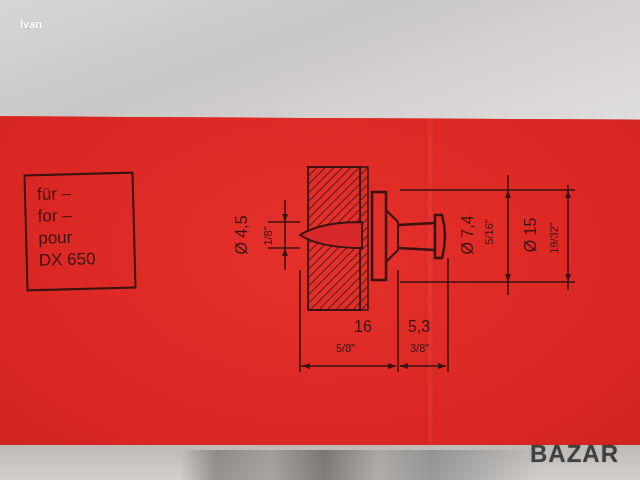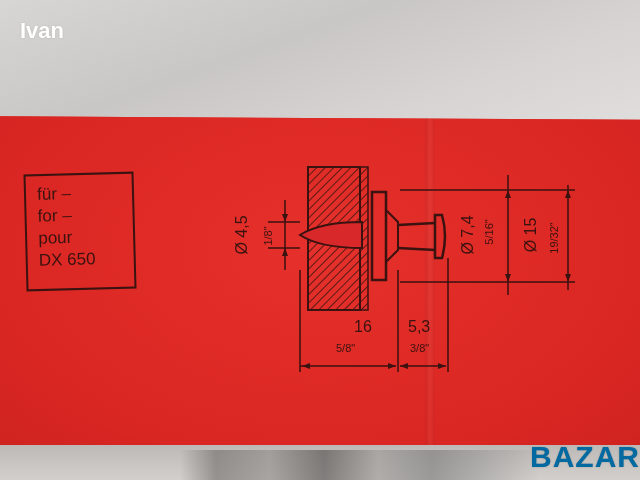--- a/index.html
+++ b/index.html
@@ -11,21 +11,21 @@
     .bg-top {
       position: absolute; left: 0; top: 0; width: 640px; height: 125px;
       background: linear-gradient(160deg, #d8d6d4 0%, #c9c7c5 40%, #d6d3d2 70%, #e0dedd 100%);
     }
     .bg-bottom {
       position: absolute; left: 0; top: 445px; width: 640px; height: 35px;
       background: linear-gradient(180deg, #bcb9b6 0%, #d2cfcc 100%);
     }
     .watermark-user {
       position: absolute; left: 20px; top: 18px; color: #ffffff;
-      font-size: 22px; font-weight: bold; text-shadow: 0 0 2px rgba(0,0,0,0.15);
+      font-size: 11px; font-weight: bold; text-shadow: 0 0 2px rgba(0,0,0,0.15);
     }
     .box {
       position: absolute; left: 0; top: 118px; width: 640px; height: 332px;
       background: #e02a26;
       background-image: radial-gradient(ellipse at 50% 40%, #e5302b 0%, #db2723 70%, #cf2320 100%);
       transform: skewY(0.3deg);
     }
     .crease {
       position: absolute; left: 425px; top: 118px; width: 10px; height: 330px;
       background: linear-gradient(90deg, rgba(0,0,0,0.06), rgba(255,255,255,0.05), rgba(0,0,0,0.04));
@@ -35,22 +35,22 @@
       border: 2px solid #3a1210; transform: rotate(-1.5deg);
     }
     .label-text {
       position: absolute; left: 38px; top: 183px; color: #3a1210;
       font-size: 17px; line-height: 22px; transform: rotate(-1.5deg);
     }
     .dim { position: absolute; color: #3a1210; font-size: 16px; white-space: nowrap; }
     .dim-small { position: absolute; color: #3a1210; font-size: 11px; white-space: nowrap; }
     .rot { transform: rotate(-90deg); transform-origin: center; }
     .bazar {
-      position: absolute; left: 530px; top: 440px; color: #0369a1;
-      font-size: 30px; font-weight: bold; letter-spacing: 1px;
+      position: absolute; left: 530px; top: 440px; color: #404040;
+      font-size: 24px; font-weight: bold; letter-spacing: 1px;
       text-shadow: 0 0 2px rgba(0,0,0,0.2);
     }
     .nails {
       position: absolute; left: 180px; top: 450px; width: 360px; height: 30px;
       background: linear-gradient(90deg, transparent 0%, #6d6a68 10%, #8c8986 25%, #4a4846 40%, #9a9794 55%, #777 70%, transparent 100%);
       opacity: 0.6;
     }
   </style>
 </head>
 <body>

